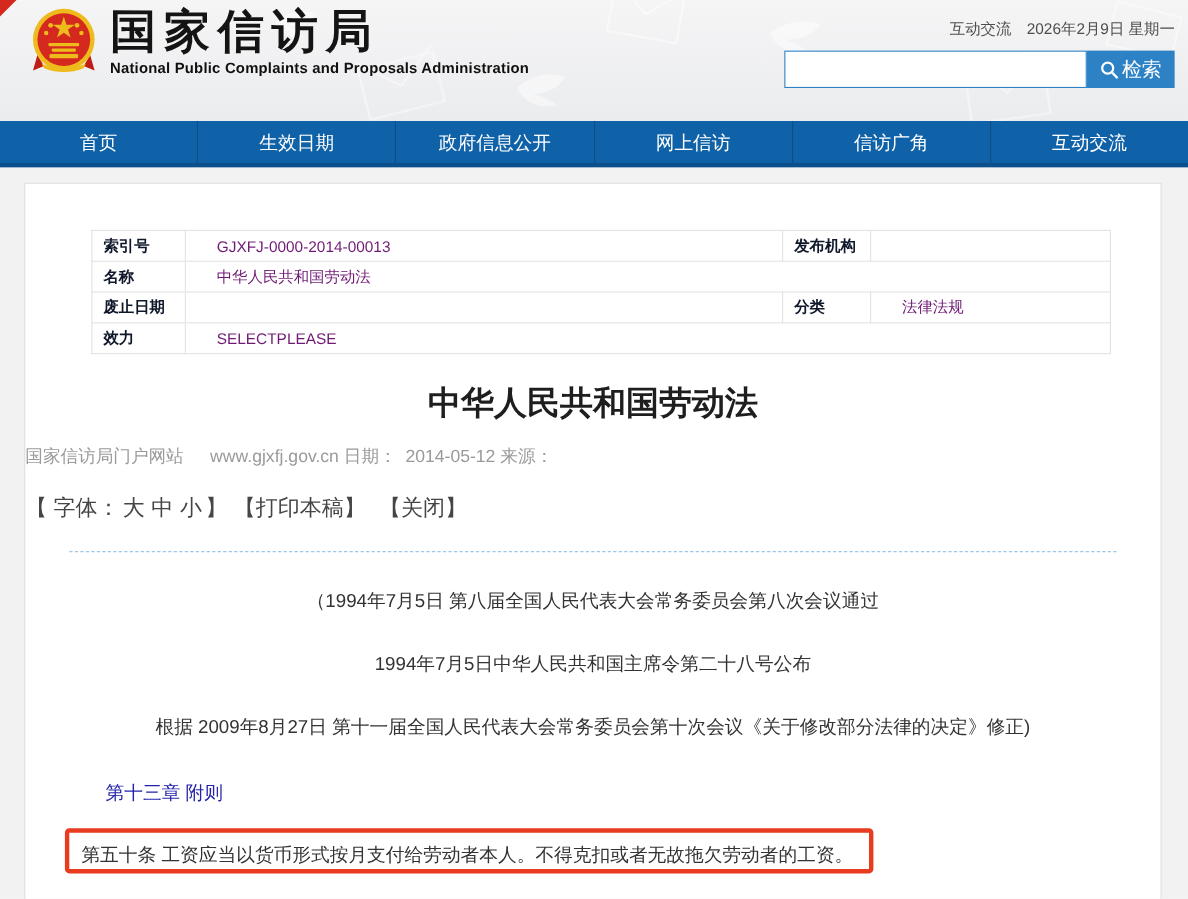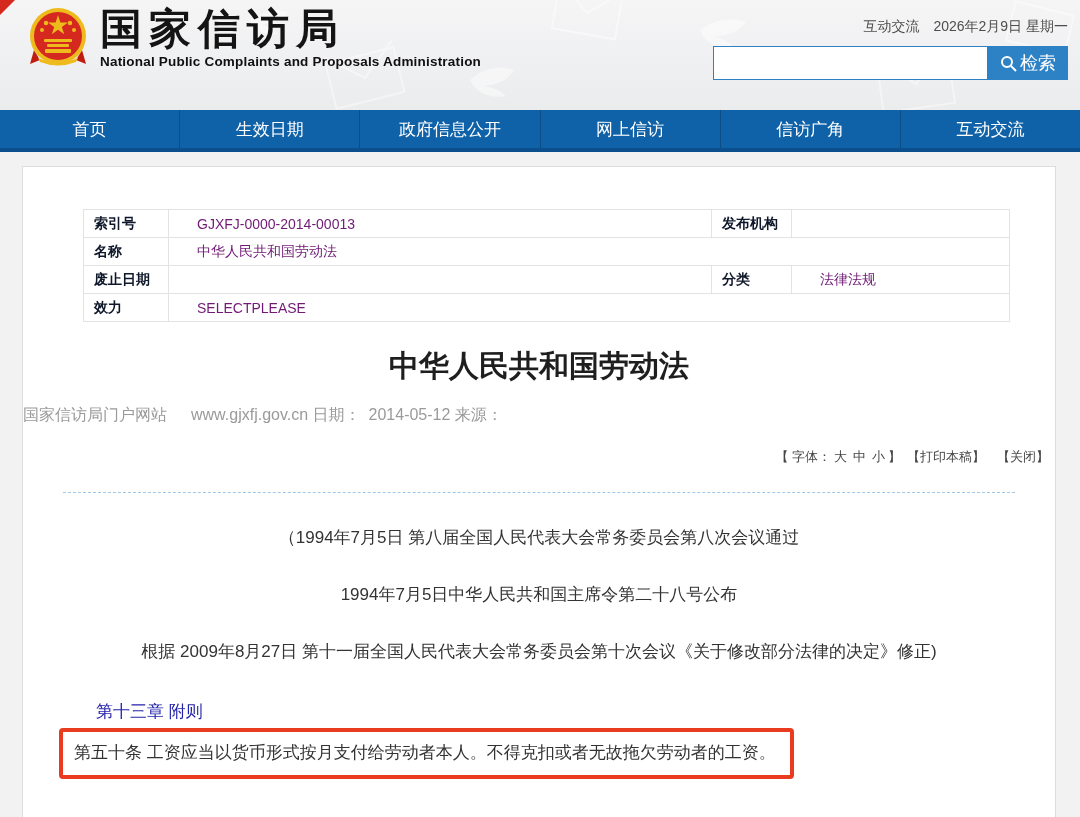--- a/index.html
+++ b/index.html
@@ -44,30 +44,30 @@
   .info-table td { border:1px solid #e3e3e3; height:28px; padding:0 10px;
                    font-size:14px; vertical-align:middle; background:#fff; }
   .info-table td.lbl { font-weight:700; color:#0f172a; }
   .info-table td.val { color:#701a75;padding-left:28px; }
 
   
   .article-title { text-align:center; font-size:30px; font-weight:600; color:#1e1e1e; margin-top:24px; }
   .article-meta { text-align:left; font-size:16px; color:#9a9a9a; margin-top:18px; }
   .article-meta .gap-lg { display:inline-block; width:24px; }
   .article-meta .gap-sm { display:inline-block; width:8px; }
-  .article-controls { text-align:right; font-size:13px; color:#454545; margin-top:22px; }
+  .article-controls { text-align:left; font-size:20px; color:#454545; margin-top:22px; }
   .article-controls .ctl { cursor:pointer; margin:0 3px; }
   .article-controls .grp { margin:0 6px; cursor:pointer; }
   .article-divider { border:none; border-top:1px dashed #9ec7e8; margin:26px 40px 0 40px; }
 
   
   .article-body { padding:0 40px; font-size:17px; color:#333; }
   .para-center { text-align:center; margin-top:33px; line-height:24px; }
   .chapter-heading { color:#2222aa; margin:36px 0 0 33px; line-height:24px; }
-  .highlight-box { display:inline-block; margin:4px 0 0 -4px; padding:9px 14px 10px 11px;
+  .highlight-box { display:inline-block; margin:20px 0 0 -4px; padding:9px 14px 0 11px;
                    border:4px solid #e83b20; border-radius:4px; line-height:24px; }
 </style>
 </head>
 <body>
 
 <div class="site-header">
   <div class="corner-flag"></div>
 
   <svg class="watermarks" viewBox="0 0 1080 110">
     <g fill="none" stroke="#ffffff" stroke-width="2" opacity=".8">

